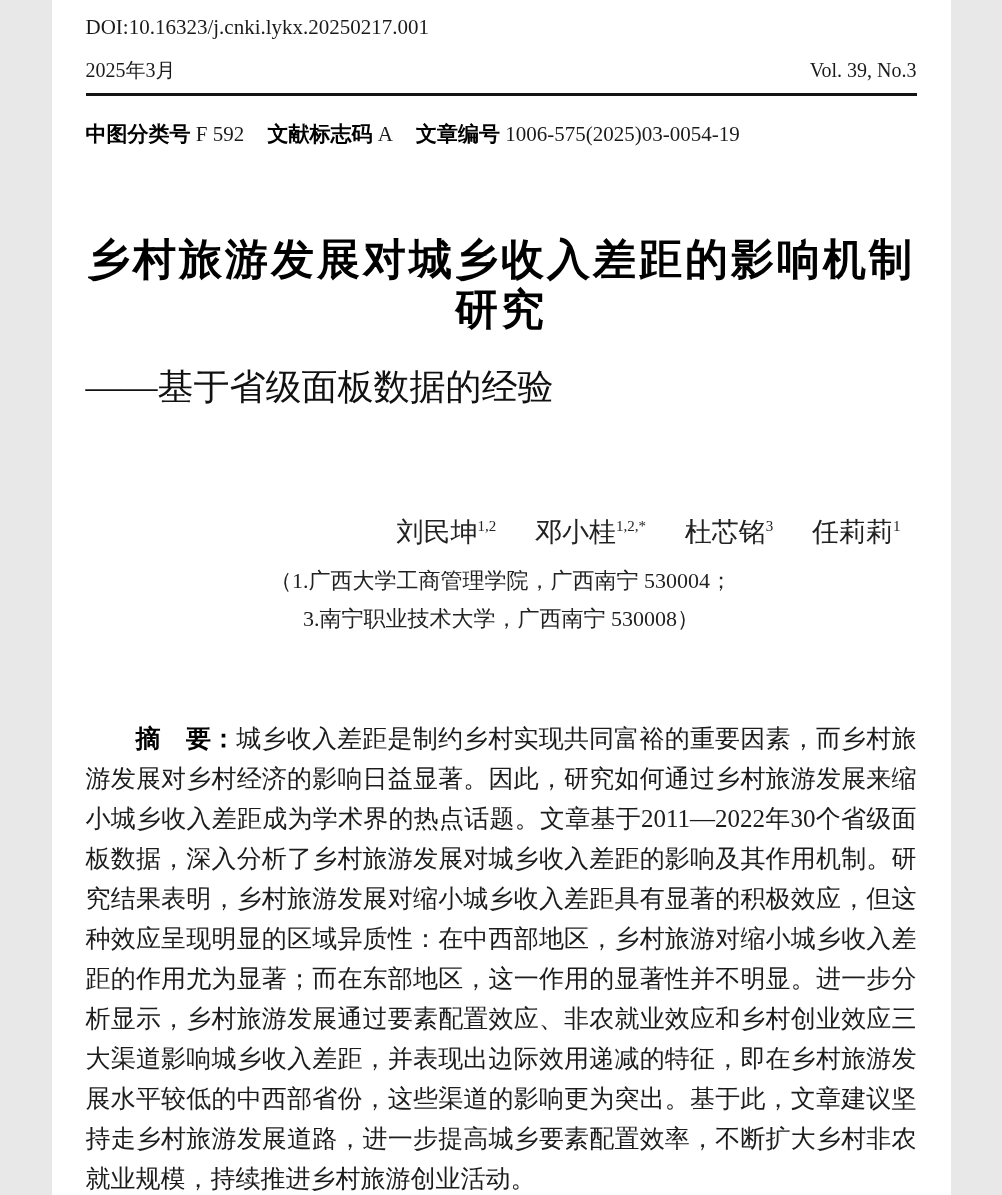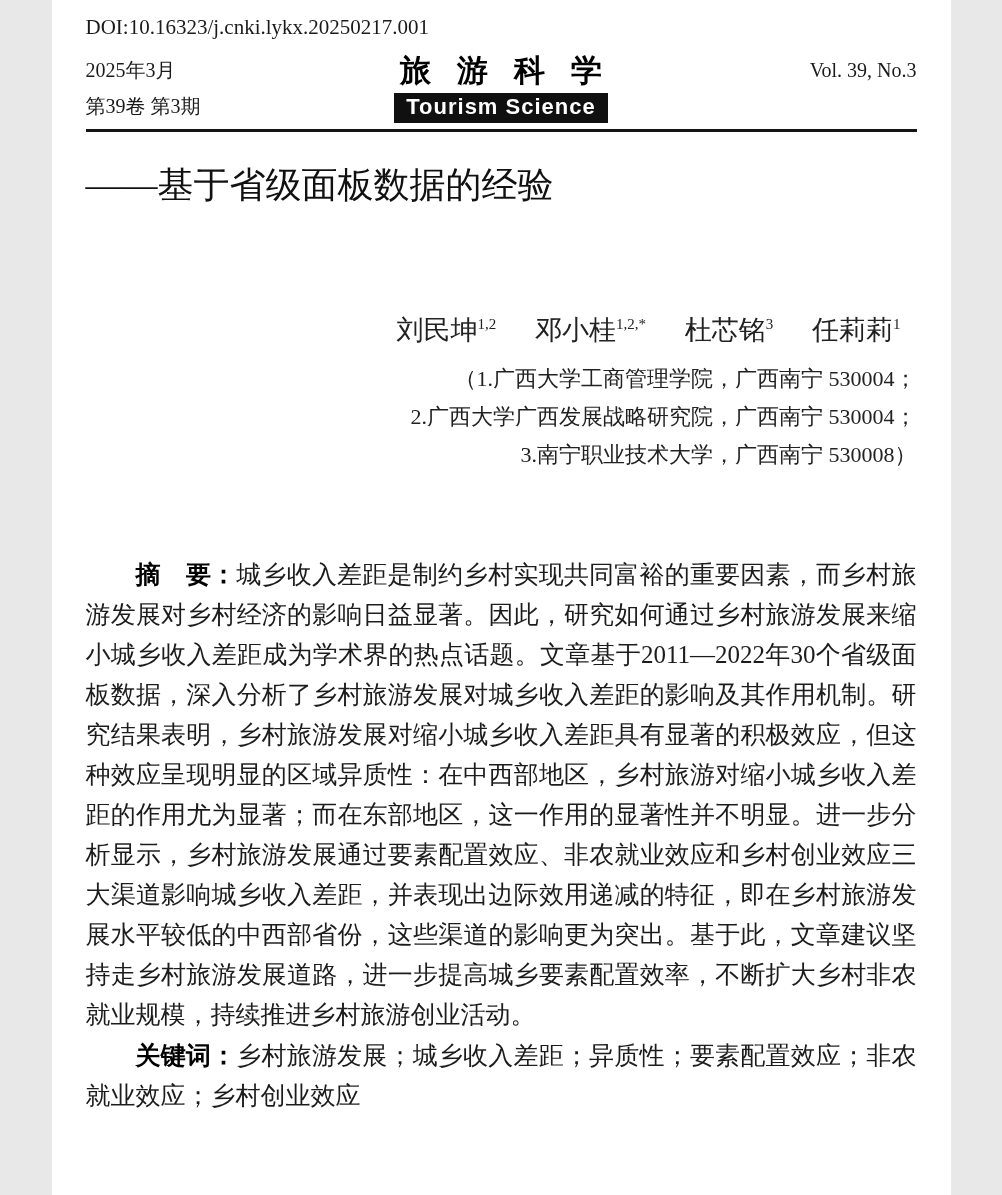--- a/index.html
+++ b/index.html
@@ -72,21 +72,21 @@
   .authors {
     margin-top:106px;
     text-align:right;
     font-size:27px;
     color:#222;
   }
   .author { margin:0 16px; white-space:nowrap; }
   .author sup { font-size:15px; }
   .affiliations {
     margin-top:12px;
-    text-align:right;
+    text-align:center;
     font-size:22px;
     line-height:38px;
     color:#222;
   }
 
   
   .abstract-block { margin-top:80px; }
   .para {
     margin:0;
     font-size:25px;
@@ -104,48 +104,49 @@
 </head>
 <body>
 
 <div class="page">
 
   <div class="doi-line">DOI:10.16323/j.cnki.lykx.20250217.001</div>
 
   <div class="masthead">
     <div class="mh-left">
       <div>2025年3月</div>
-      <div>第39卷 第3期</div>
-    </div>
-    <div class="mh-center">
-      <div class="journal-cn">旅游科学</div>
-      <div>
-        <span class="journal-en-box">Tourism Science</span>
-      </div>
     </div>
     <div class="mh-right">
       <div>Vol. 39, No.3</div>
     </div>
   </div>
 
   <div class="rule"></div>
 
+  <div class="meta-line">
+    <span class="meta-label">中图分类号</span>
+    <span class="meta-value">F 592</span>
+    <span class="meta-label">文献标志码</span>
+    <span class="meta-value">A</span>
+    <span class="meta-label">文章编号</span>
+    <span class="meta-value">1006-575(2025)03-0054-19</span>
+  </div>
 
+  <div class="title-main">乡村旅游发展对城乡收入差距的影响机制研究</div>
   <div class="title-sub">——基于省级面板数据的经验</div>
 
   <div class="authors">
     <span class="author"><span>刘民坤</span><sup>1,2</sup></span>
     <span class="author"><span>邓小桂</span><sup>1,2,*</sup></span>
     <span class="author"><span>杜芯铭</span><sup>3</sup></span>
     <span class="author"><span>任莉莉</span><sup>1</sup></span>
   </div>
 
   <div class="affiliations">
     <div>（1.广西大学工商管理学院，广西南宁 530004；</div>
-    <div>2.广西大学广西发展战略研究院，广西南宁 530004；</div>
     <div>3.南宁职业技术大学，广西南宁 530008）</div>
   </div>
 
   <div class="abstract-block">
     <p class="para"><span class="lbl">摘　要：</span><span>城乡收入差距是制约乡村实现共同富裕的重要因素，而乡村旅游发展对乡村经济的影响日益显著。因此，研究如何通过乡村旅游发展来缩小城乡收入差距成为学术界的热点话题。文章基于2011—2022年30个省级面板数据，深入分析了乡村旅游发展对城乡收入差距的影响及其作用机制。研究结果表明，乡村旅游发展对缩小城乡收入差距具有显著的积极效应，但这种效应呈现明显的区域异质性：在中西部地区，乡村旅游对缩小城乡收入差距的作用尤为显著；而在东部地区，这一作用的显著性并不明显。进一步分析显示，乡村旅游发展通过要素配置效应、非农就业效应和乡村创业效应三大渠道影响城乡收入差距，并表现出边际效用递减的特征，即在乡村旅游发展水平较低的中西部省份，这些渠道的影响更为突出。基于此，文章建议坚持走乡村旅游发展道路，进一步提高城乡要素配置效率，不断扩大乡村非农就业规模，持续推进乡村旅游创业活动。</span></p>
     <p class="para"><span class="lbl">关键词：</span><span>乡村旅游发展；城乡收入差距；异质性；要素配置效应；非农就业效应；乡村创业效应</span></p>
   </div>
 
 </div>
 

